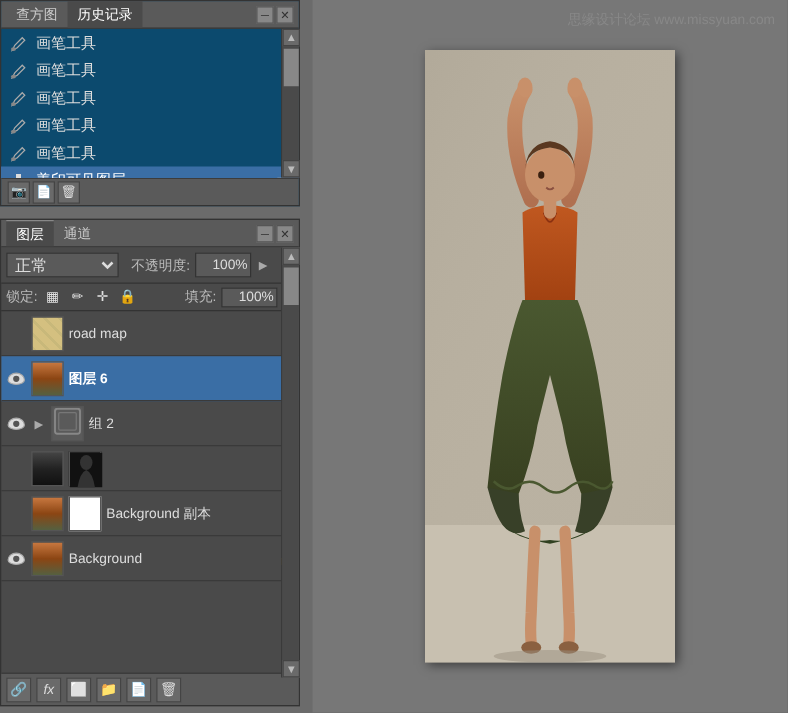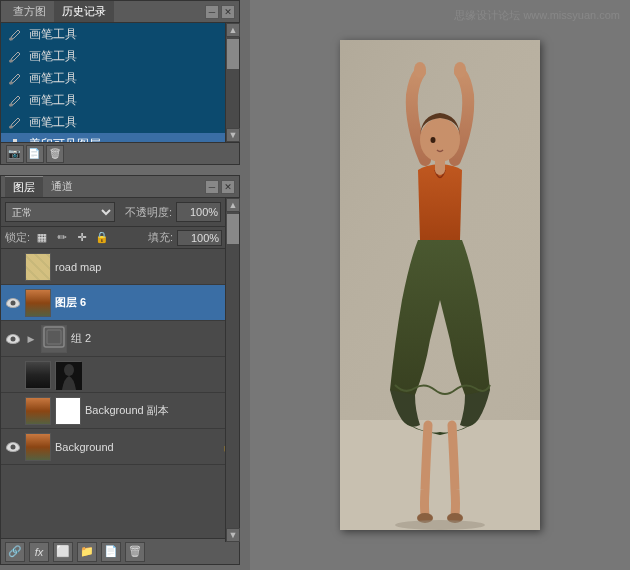--- a/index.html
+++ b/index.html
@@ -166,26 +166,26 @@
     .layers-controls {
       display: flex;
       align-items: center;
       padding: 4px 4px;
       gap: 4px;
       border-bottom: 1px solid #333;
       background: #4a4a4a;
     }
 
     .blend-select {
-      width: 110px;
+      width: 90px;
       height: 20px;
       background: #5a5a5a;
       border: 1px solid #333;
       color: #ddd;
-      font-size: 10px;
+      font-size: 13px;
       padding: 0 2px;
     }
 
     .opacity-label {
       font-size: 11px;
       color: #bbb;
     }
 
     .opacity-value {
       width: 45px;

